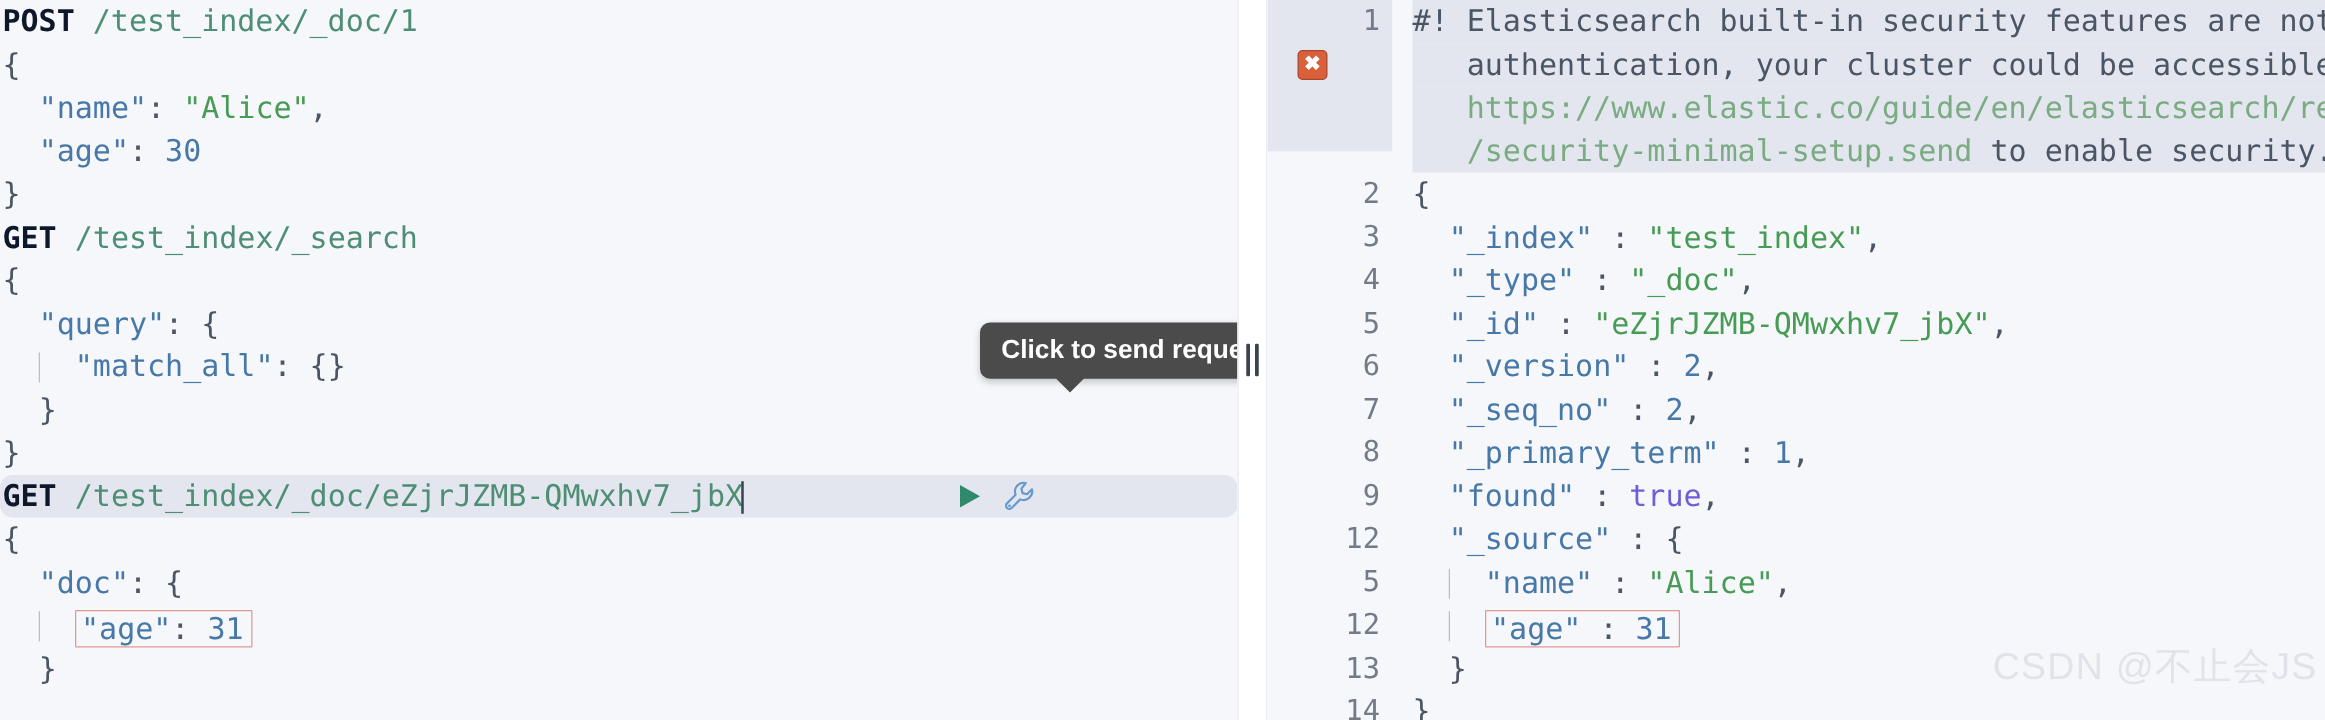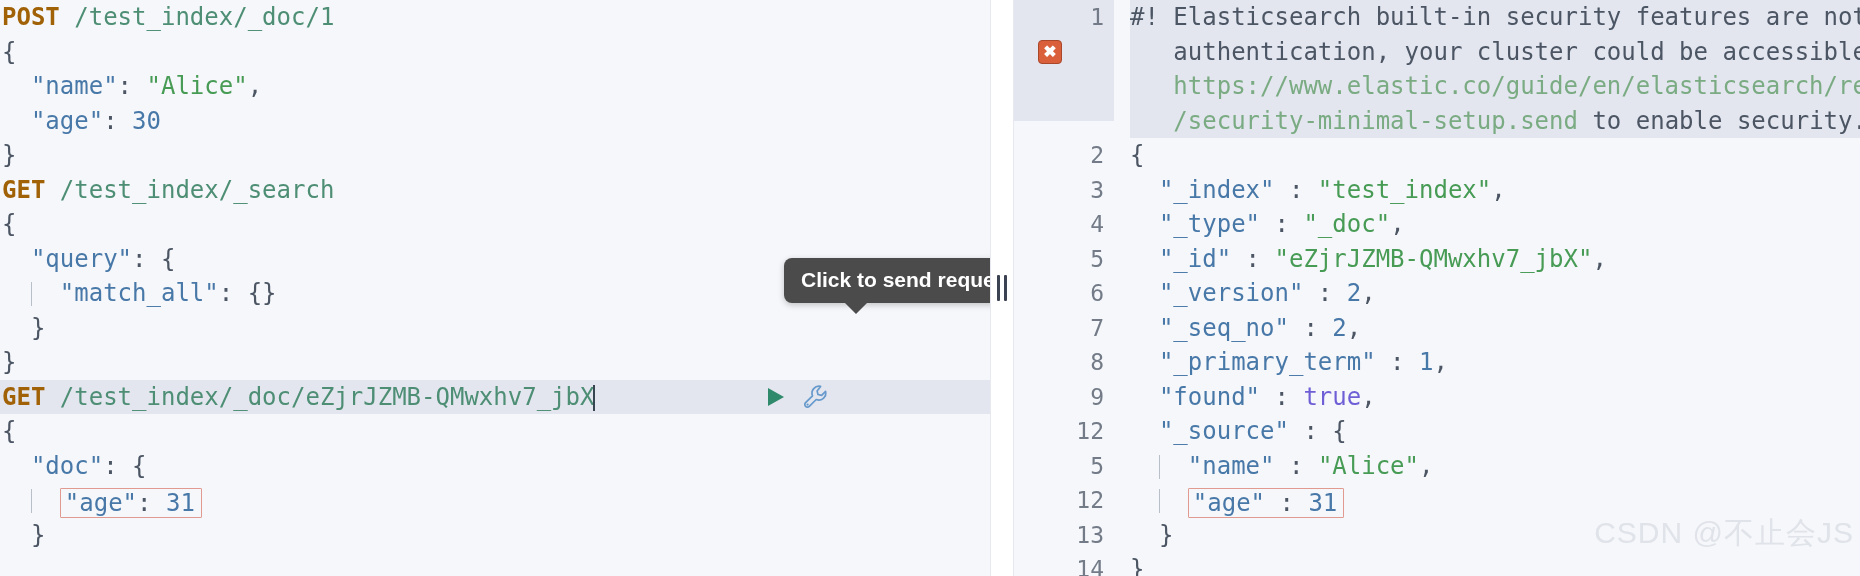--- a/index.html
+++ b/index.html
@@ -31,22 +31,23 @@
     height: 34.5px;
     line-height: 34.5px;
     font-family: "DejaVu Sans Mono", monospace;
     font-size: 24px;
     white-space: pre;
     padding-left: 2px;
     color: #36454f;
   }
   .code-line.active {
     background: #e3e6ef;
-  }
-  .tok-method { color: #a16207; font-weight: 600; margin-top: 32px; }
+    border-radius: 10px;
+  }
+  .tok-method { color: #0f172a; font-weight: 600; margin-top: 32px; }
   .tok-url    { color: #4d8e74; }
   .tok-key    { color: #4878a8; }
   .tok-str    { color: #479b55; }
   .tok-num    { color: #4878a8; }
   .tok-bool   { color: #6f5fd6; }
   .tok-punct  { color: #4b5563; }
   .tok-plain  { color: #36454f; }
   .indent-guide {
     display: inline-block;
     border-left: 1px solid #b9bfc9;

